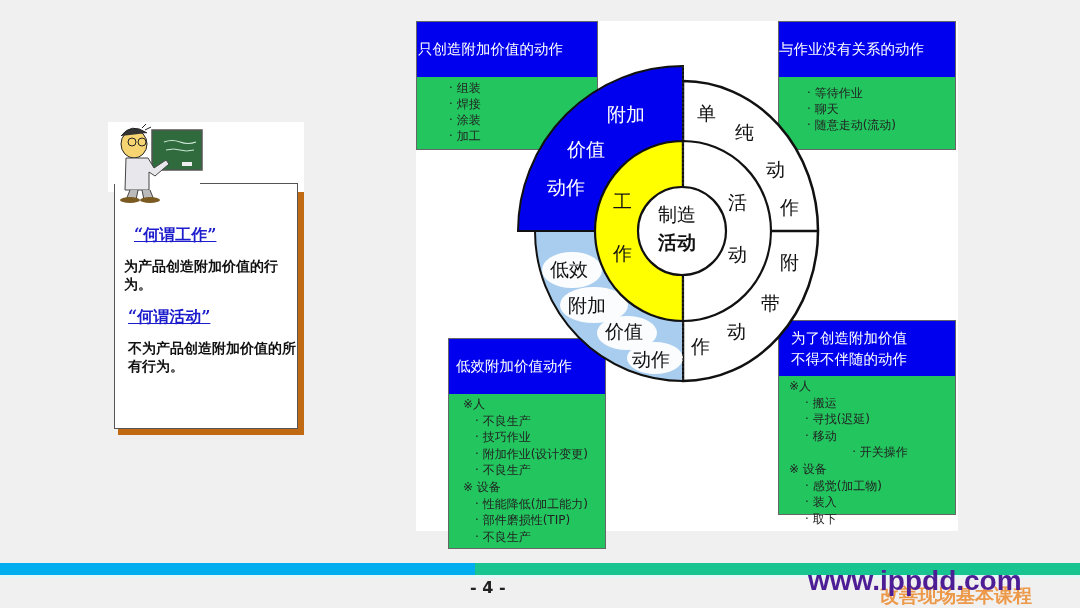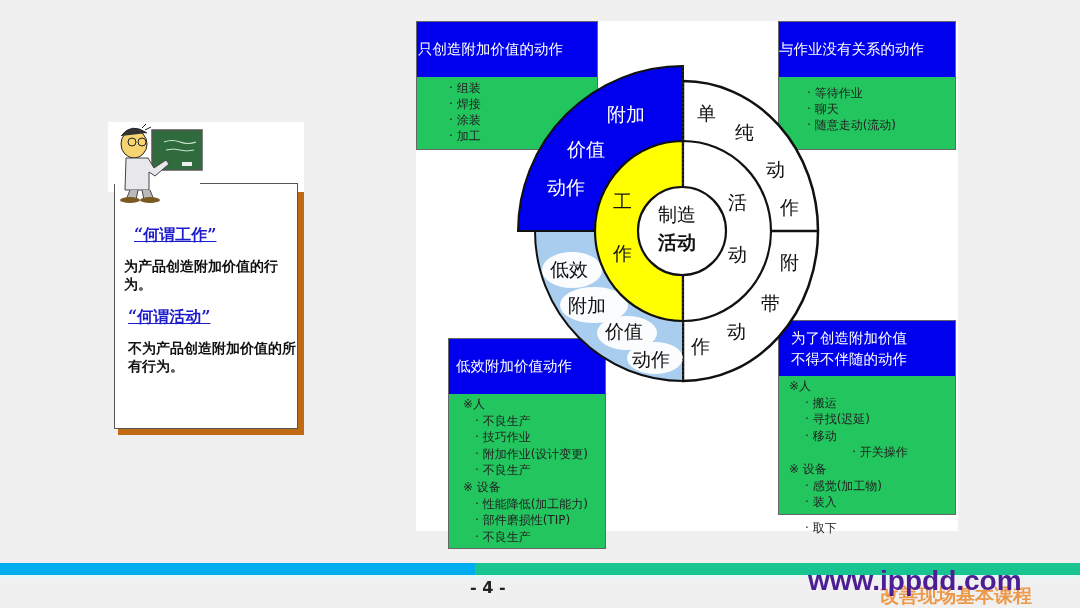--- a/index.html
+++ b/index.html
@@ -115,21 +115,21 @@
   </div>
   <div class="box-list" style="padding:2px 0 0 10px; line-height:16.6px;">
     <div class="it">※人</div>
     <div class="it" style="padding-left:16px;">· 搬运</div>
     <div class="it" style="padding-left:16px;">· 寻找(迟延)</div>
     <div class="it" style="padding-left:16px;">· 移动</div>
     <div class="it" style="padding-left:16px;text-align:center;">· 开关操作</div>
     <div class="it">※ 设备</div>
     <div class="it" style="padding-left:16px;">· 感觉(加工物)</div>
     <div class="it" style="padding-left:16px;">· 装入</div>
-    <div class="it" style="padding-left:16px;margin-top:9px;">· 取下</div>
+    <div class="it" style="padding-left:16px;">· 取下</div>
   </div>
 </div>
 
 <svg class="abs" style="left:0; top:0;" width="1080" height="608">
 
   <path d="M683 81 A135 150 0 0 1 683 381 Z" fill="#ffffff" stroke="#111" stroke-width="2.5"></path>
 
   <path d="M683 231 L535 231 A148 150 0 0 0 683 381 Z" fill="#a9cdee" stroke="#111" stroke-width="2"></path>
 
   <g fill="#ffffff" opacity="0.95">

